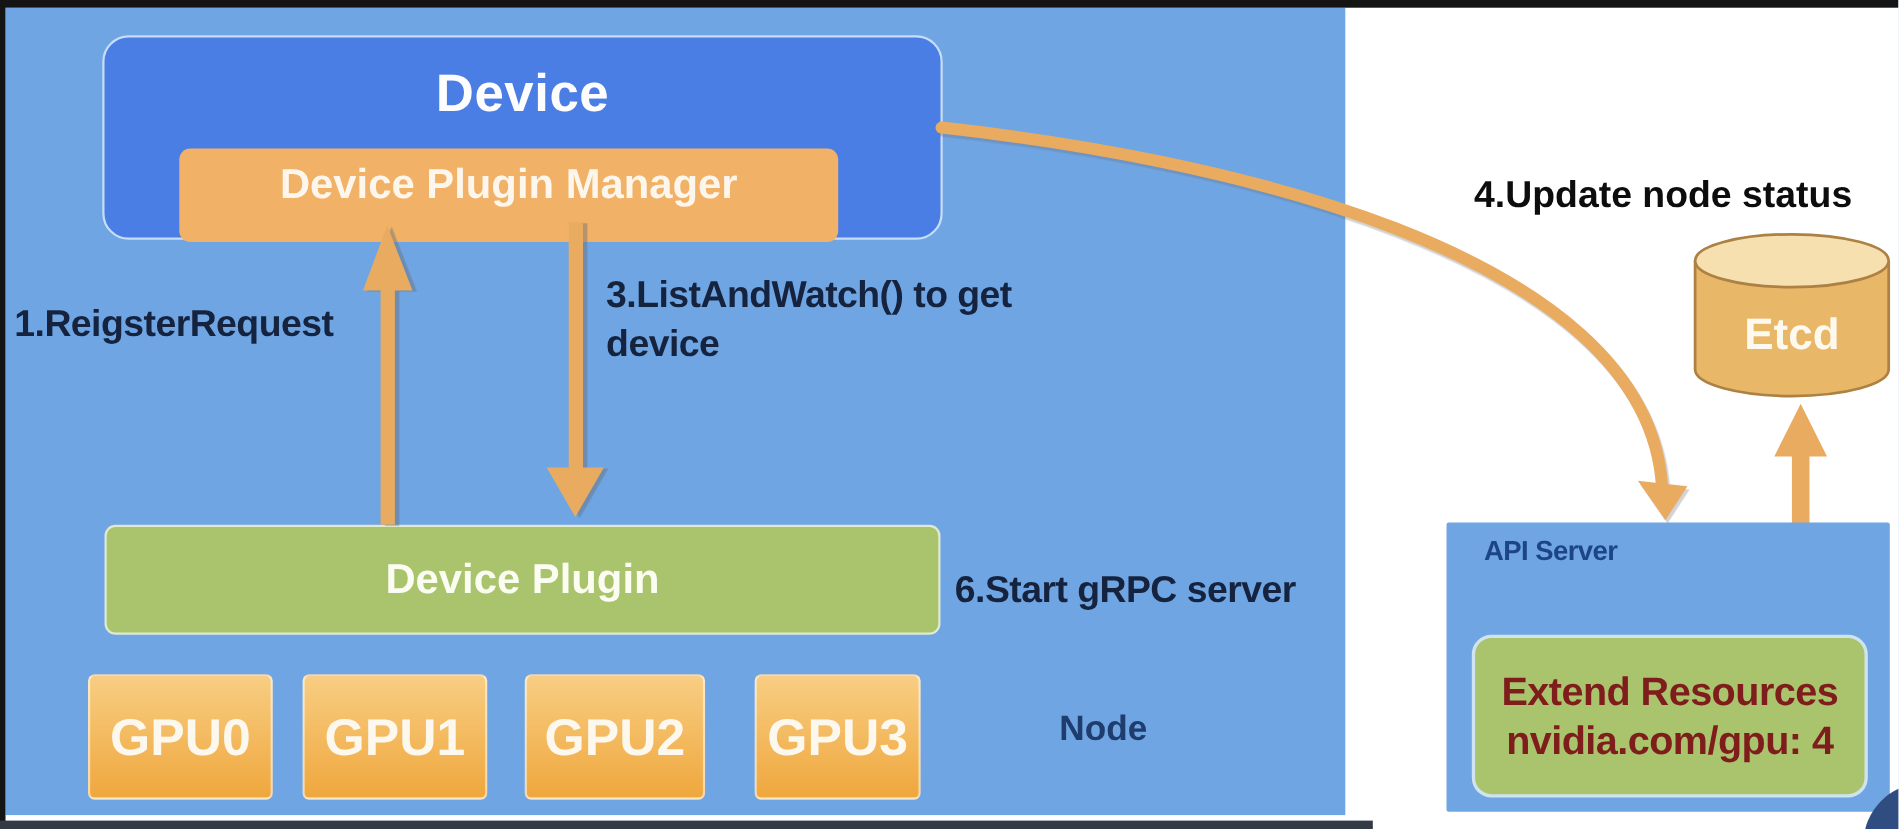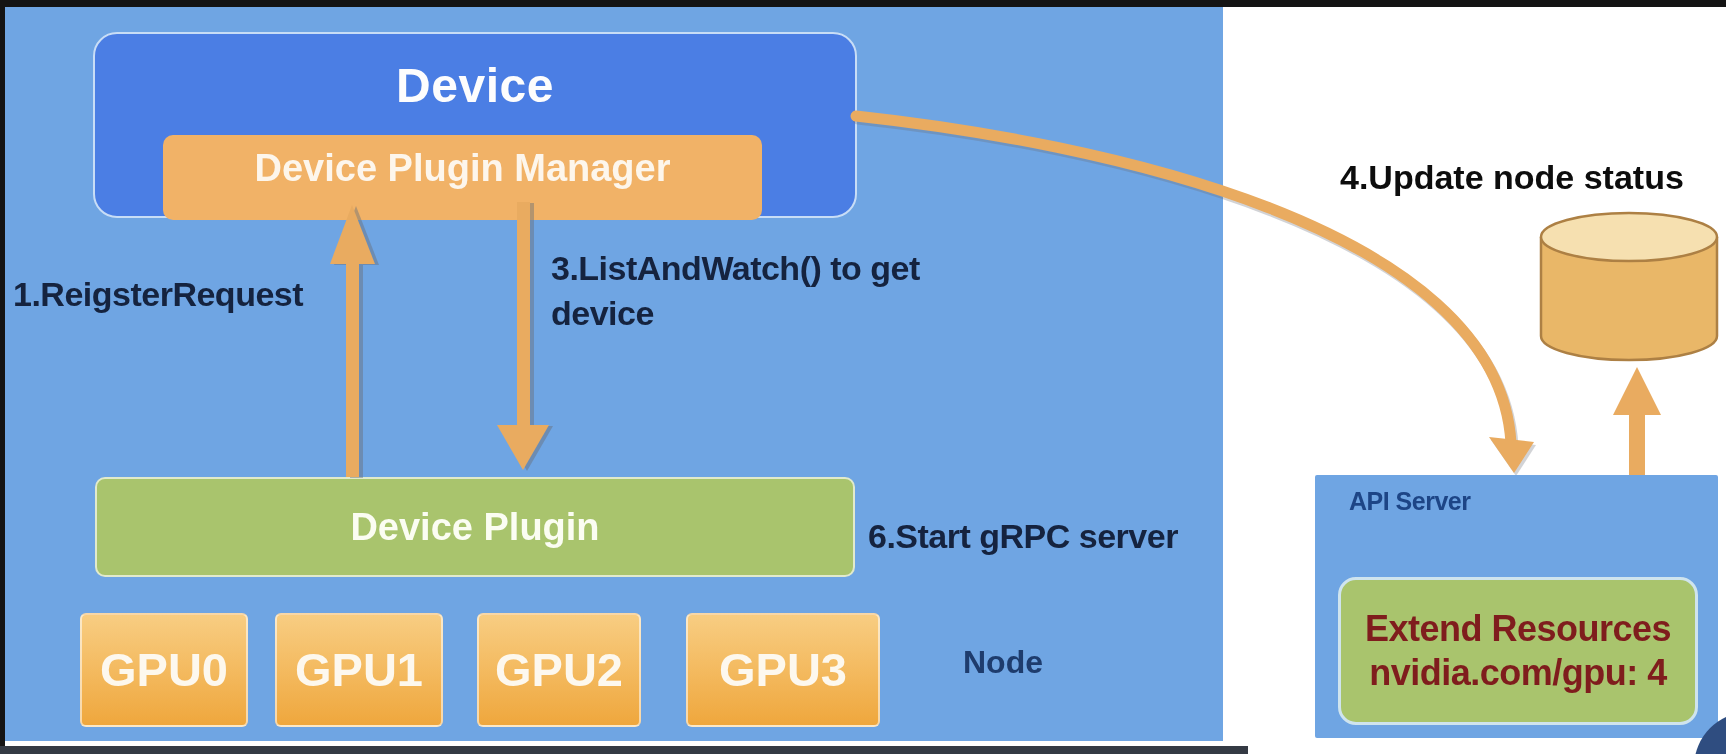--- a/index.html
+++ b/index.html
@@ -57,21 +57,21 @@
     background: linear-gradient(180deg, var(--gpu-top) 0%, var(--gpu-bottom) 100%);
     border: 2px solid rgba(255,255,255,0.55);
     border-radius: 6px;
     box-sizing: border-box;
     line-height: 110px; text-align: center;
     color: #fdf8ee; font-size: 47px; font-weight: 600;
   }
   .gpu0 { left: 80px;  width: 168px; }
   .gpu1 { left: 275px; width: 168px; }
   .gpu2 { left: 477px; width: 164px; }
-  .gpu3 { left: 686px; width: 194px; }
+  .gpu3 { left: 686px; width: 151px; }
 
   .annotation {
     color: var(--dark-text);
     font-size: 34px; font-weight: 700; letter-spacing: -0.5px;
     line-height: 45px;
     white-space: nowrap;
   }
   .step1 { left: 13px;  top: 272px; }
   .step3 { left: 551px; top: 246px; white-space: normal; width: 400px; }
   .step2 { left: 868px; top: 514px; }
@@ -175,20 +175,21 @@
 
   <div class="abs annotation step1">1.ReigsterRequest</div>
   <div class="abs annotation step3">
     <div>3.ListAndWatch() to get</div>
     <div>device</div>
   </div>
   <div class="abs annotation step2">6.Start gRPC server</div>
   <div class="abs annotation step4">4.Update node status</div>
   <div class="abs node-label">Node</div>
 
+  <div class="abs etcd-label">Etcd</div>
   <div class="abs api-server-box"></div>
   <div class="abs api-server-label">API Server</div>
   <div class="abs extend-box">
     <div>Extend Resources</div>
     <div>nvidia.com/gpu: 4</div>
   </div>
 
   <div class="abs corner-accent"></div>
 
   <div class="abs border-top"></div>

